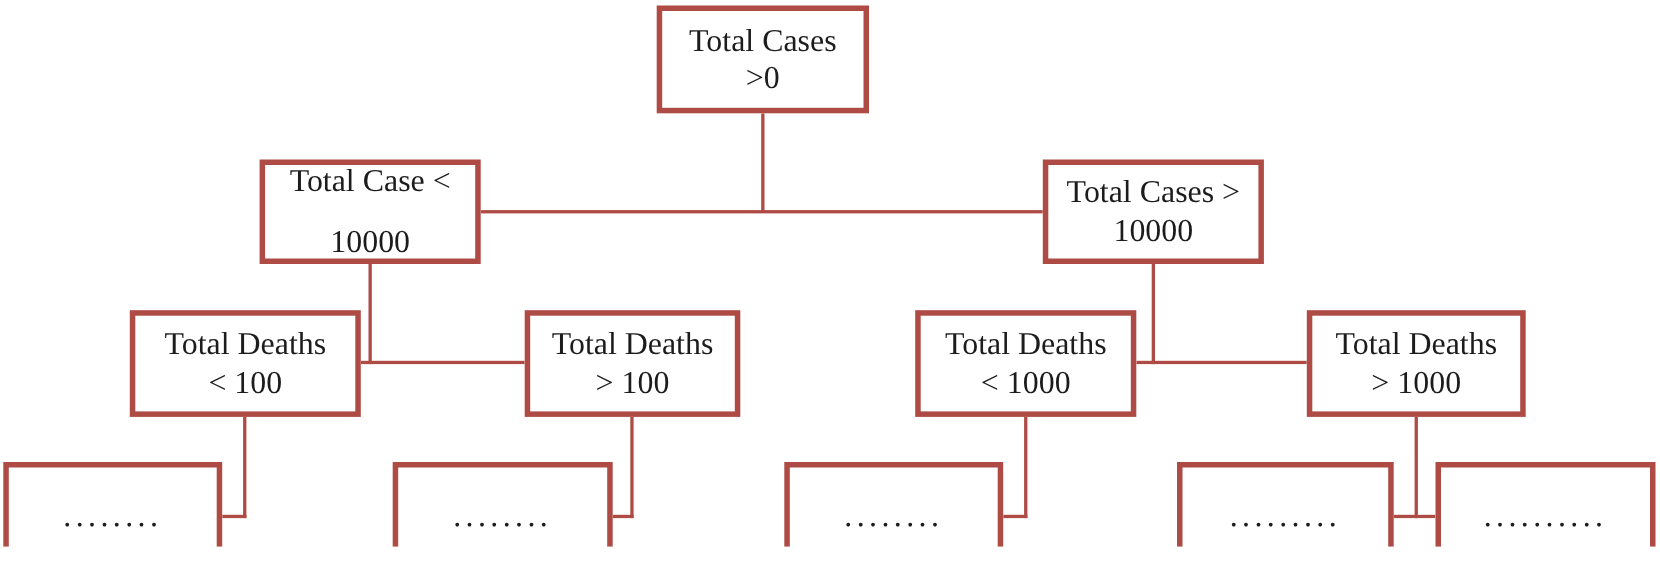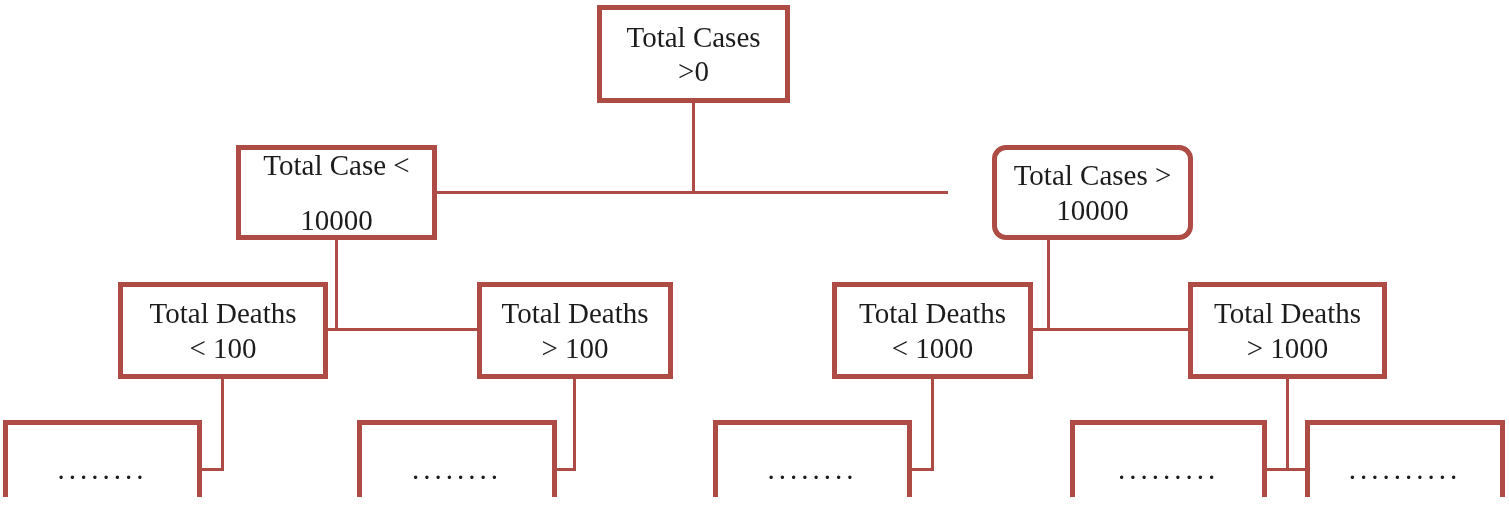--- a/index.html
+++ b/index.html
@@ -45,21 +45,21 @@
     position: absolute;
     background: var(--accent);
     z-index: 1;
   }
   .hline { height: 3px; }
   .vline { width: 3px; }
 
   
   #root        { left: 597px;  top: 5px;   width: 193px; height: 98px; }
   #l2-left     { left: 236px;  top: 145px; width: 201px; height: 95px; gap: 21px; }
-  #l2-right    { left: 992px;  top: 145px; width: 201px; height: 95px; border-radius: 14px; }
+  #l2-right    { left: 948px;  top: 145px; width: 201px; height: 95px; }
   #l3-a        { left: 118px;  top: 282px; width: 210px; height: 97px; }
   #l3-b        { left: 477px;  top: 282px; width: 196px; height: 97px; }
   #l3-c        { left: 832px;  top: 282px; width: 201px; height: 97px; }
   #l3-d        { left: 1188px; top: 282px; width: 199px; height: 97px; }
   #leaf-1      { left: 3px;    top: 420px; width: 199px; height: 98px; }
   #leaf-2      { left: 357px;  top: 420px; width: 200px; height: 98px; }
   #leaf-3      { left: 713px;  top: 420px; width: 199px; height: 98px; }
   #leaf-4      { left: 1070px; top: 420px; width: 197px; height: 98px; }
   #leaf-5      { left: 1305px; top: 420px; width: 200px; height: 98px; }
 

